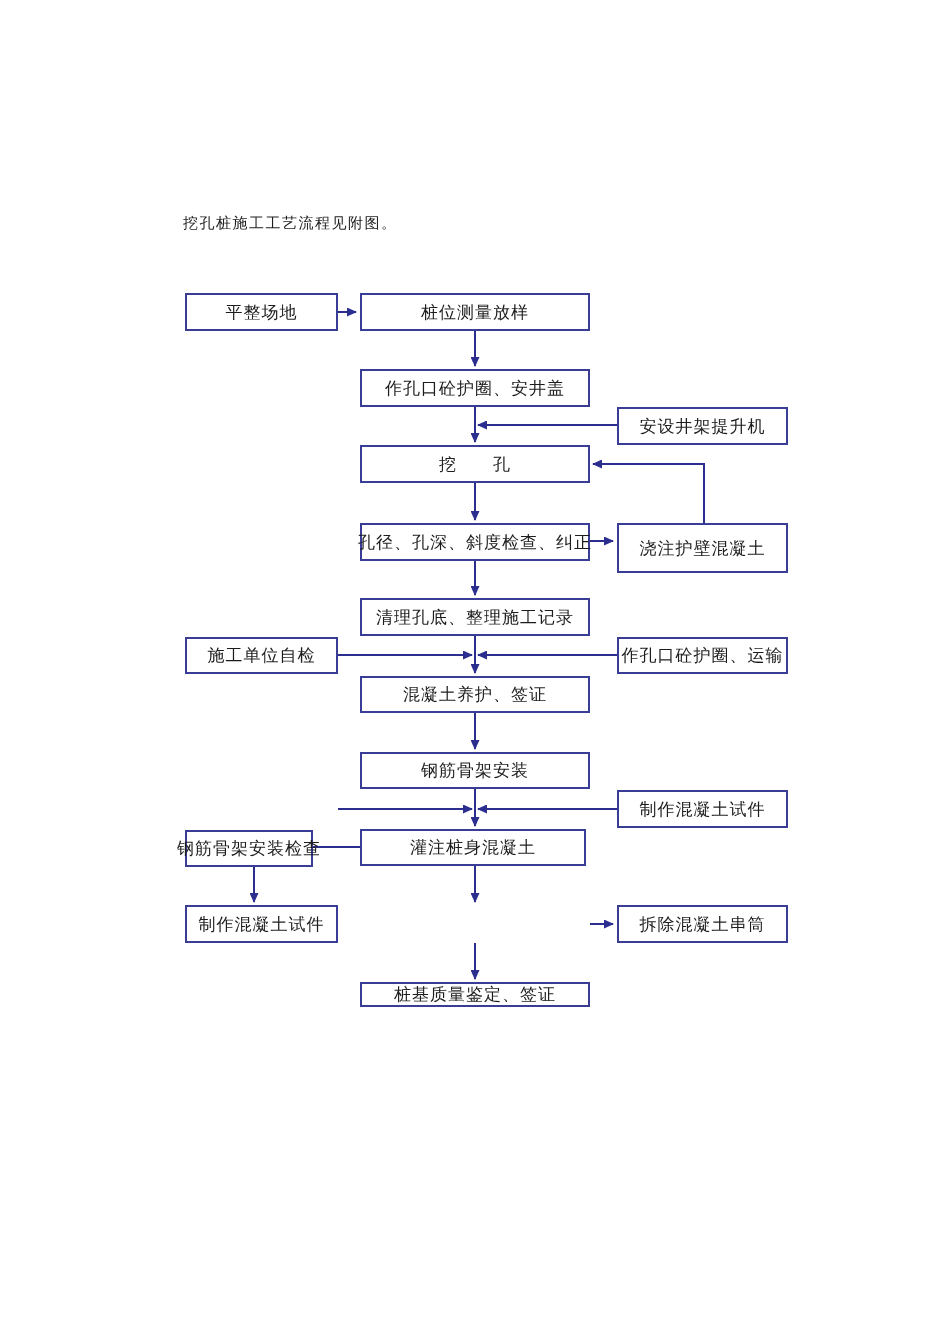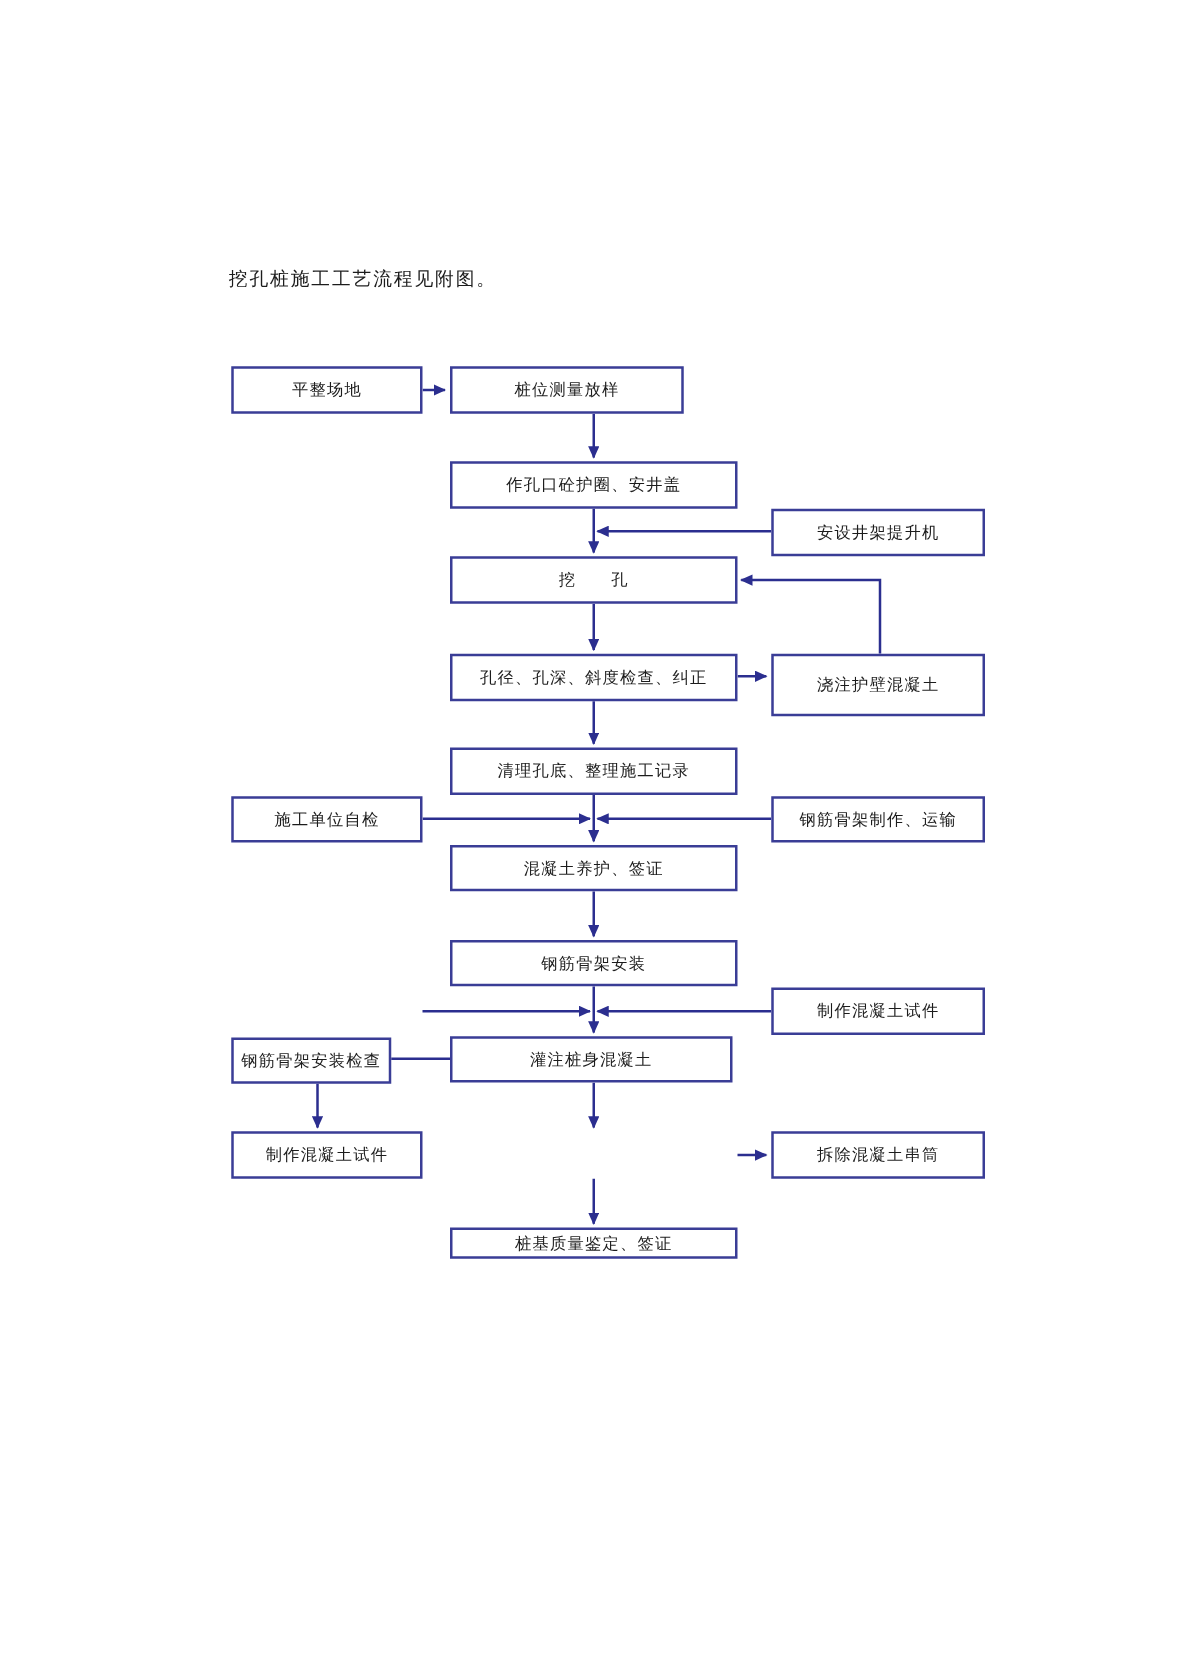--- a/index.html
+++ b/index.html
@@ -21,21 +21,21 @@
     white-space: nowrap;
   }
   .node {
     position: absolute;
     box-sizing: border-box;
     display: flex;
     align-items: center;
     justify-content: center;
     border: 2px solid var(--border, #3a3d96);
     background: #ffffff;
-    font-size: 13px;
+    font-size: 17px;
     letter-spacing: 1px;
     color: var(--text, #1c1c1c);
     white-space: nowrap;
     z-index: 2;
   }
   svg.connectors {
     position: absolute;
     left: 0; top: 0;
     width: 950px; height: 1344px;
     z-index: 1;
@@ -75,29 +75,29 @@
     <line x1="475" y1="789" x2="475" y2="826" marker-end="url(#ah)"></line>
     <line x1="338" y1="809" x2="472" y2="809" marker-end="url(#ah)"></line>
     <line x1="617" y1="809" x2="478" y2="809" marker-end="url(#ah)"></line>
     <polyline points="360,847 254,847 254,902" marker-end="url(#ah)"></polyline>
     <line x1="475" y1="866" x2="475" y2="902" marker-end="url(#ah)"></line>
     <line x1="590" y1="924" x2="613" y2="924" marker-end="url(#ah)"></line>
     <line x1="475" y1="943" x2="475" y2="979" marker-end="url(#ah)"></line>
   </svg>
 
   <div class="node" style="left:185px;top:293px;width:153px;height:38px">平整场地</div>
-  <div class="node" style="left:360px;top:293px;width:187px;height:38px">桩位测量放样</div>
+  <div class="node" style="left:360px;top:293px;width:230px;height:38px">桩位测量放样</div>
   <div class="node" style="left:360px;top:369px;width:230px;height:38px">作孔口砼护圈、安井盖</div>
   <div class="node" style="left:617px;top:407px;width:171px;height:38px">安设井架提升机</div>
   <div class="node" style="left:360px;top:445px;width:230px;height:38px">挖　　孔</div>
   <div class="node" style="left:360px;top:523px;width:230px;height:38px">孔径、孔深、斜度检查、纠正</div>
   <div class="node" style="left:617px;top:523px;width:171px;height:50px">浇注护壁混凝土</div>
   <div class="node" style="left:360px;top:598px;width:230px;height:38px">清理孔底、整理施工记录</div>
   <div class="node" style="left:185px;top:637px;width:153px;height:37px">施工单位自检</div>
-  <div class="node" style="left:617px;top:637px;width:171px;height:37px">钢筋骨架制作、运输</div>
+  <div class="node" style="left:617px;top:637px;width:171px;height:37px">作孔口砼护圈、运输</div>
   <div class="node" style="left:360px;top:676px;width:230px;height:37px">混凝土养护、签证</div>
   <div class="node" style="left:360px;top:752px;width:230px;height:37px">钢筋骨架安装</div>
   <div class="node" style="left:185px;top:830px;width:128px;height:37px">钢筋骨架安装检查</div>
   <div class="node" style="left:617px;top:790px;width:171px;height:38px">制作混凝土试件</div>
   <div class="node" style="left:360px;top:829px;width:226px;height:37px">灌注桩身混凝土</div>
   <div class="node" style="left:185px;top:905px;width:153px;height:38px">制作混凝土试件</div>
   <div class="node" style="left:617px;top:905px;width:171px;height:38px">拆除混凝土串筒</div>
   <div class="node" style="left:360px;top:982px;width:230px;height:25px">桩基质量鉴定、签证</div>
 
 </div>

